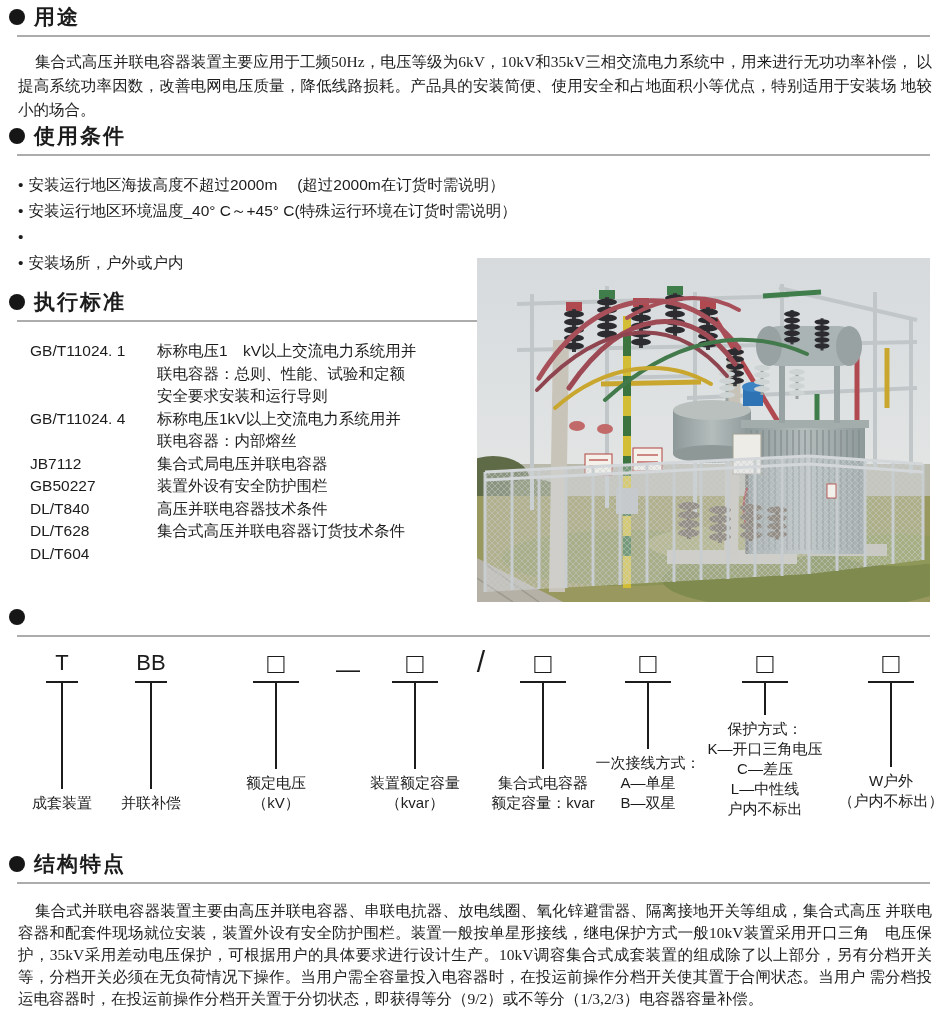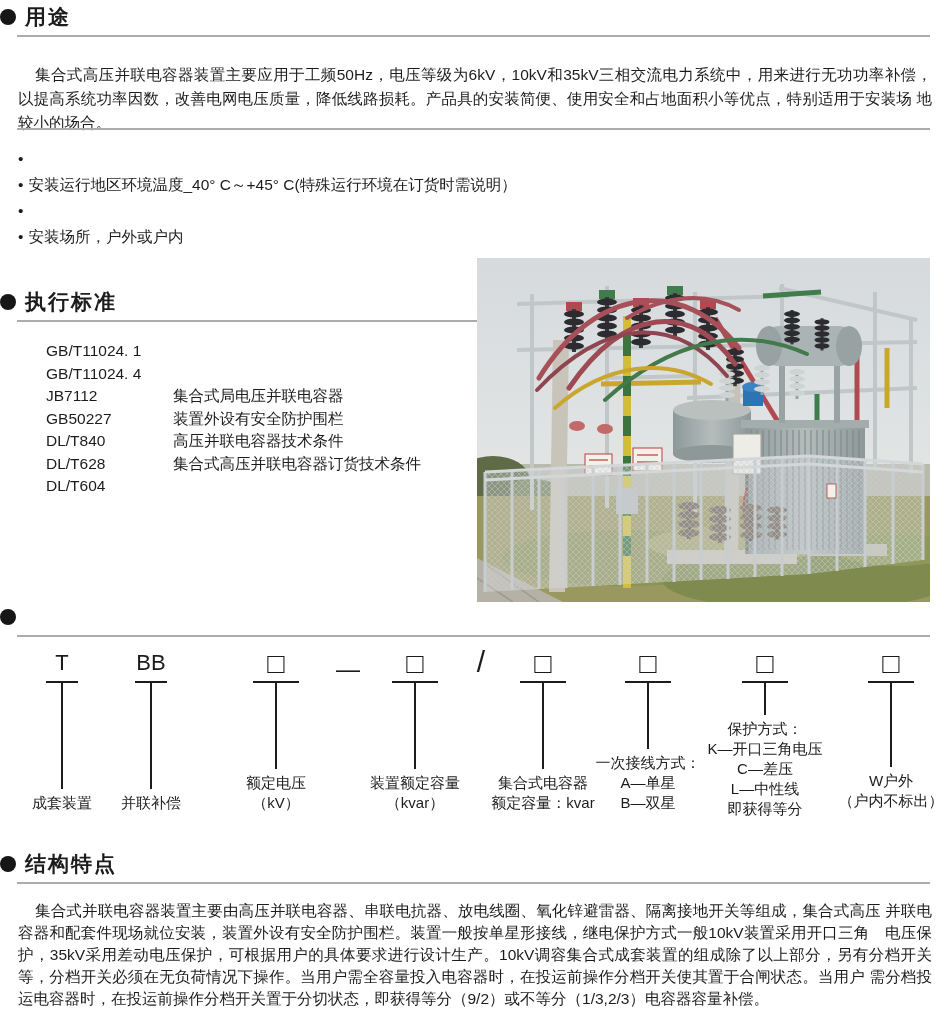--- a/index.html
+++ b/index.html
@@ -1,31 +1,31 @@
 <!DOCTYPE html>
 <html><head>
 <meta charset="utf-8">
 <style>
   html,body{margin:0;padding:0;background:#fff;}
   .page{position:relative;width:950px;height:1010px;background:#ffffff;overflow:hidden;
         color:#1c1c1c;font-family:"Liberation Sans","DejaVu Sans",sans-serif;}
   .sec{position:absolute;left:0;right:0;}
   #sec-purpose{top:4px;} #sec-conditions{top:123px;} #sec-standards{top:289px;}
   #sec-model{top:604px;} #sec-structure{top:851px;}
-  .sec-head{display:flex;align-items:center;gap:9px;height:26px;}
+  .sec-head{display:flex;align-items:center;gap:9px;padding-left:9px;height:26px;}
   .dot{width:16px;height:16px;border-radius:50%;background:#161616;flex:0 0 auto;}
   .sec-title{font-size:21px;font-weight:700;letter-spacing:2px;}
   .rule{height:2px;background:#acacac;margin:5px 20px 0 17px;}
-  .para{margin:26px 18px 0 18px;font-size:15.5px;line-height:24px;text-align:justify;text-indent:17px;}
+  .para{margin:13px 18px 0 18px;font-size:15.5px;line-height:24px;text-align:justify;text-indent:17px;font-family:Liberation Serif, serif;}
   #sec-structure .para{line-height:22px;margin-top:16px;}
   .cond{margin:16px 18px 0 18px;font-size:15.5px;}
   .cond-item{line-height:26px;display:flex;gap:5px;align-items:baseline;}
   .stds{margin:18px 18px 0 30px;font-size:15.5px;}
   .std-row{display:flex;line-height:22.5px;}
-  .std-code{width:127px;flex:0 0 auto;margin-left:16px;}
+  .std-code{width:127px;flex:0 0 auto;}
   .std-desc{white-space:pre-line;}
   .diagram{position:relative;height:218px;margin-top:8px;}
   .mcol{position:absolute;top:0;transform:translateX(-50%);display:flex;flex-direction:column;align-items:center;}
   .msym{height:36px;display:flex;align-items:center;font-size:22px;font-weight:500;}
   .msym.sq{font-size:29px;font-weight:400;}
   .mtick{width:46px;height:2px;background:#1c1c1c;}
   .mcol.narrow .mtick{width:32px;}
   .mline{width:2px;background:#1c1c1c;}
   .mlabel{margin-top:4px;font-size:15px;line-height:20px;text-align:center;white-space:pre-line;width:170px;}
   .msep{position:absolute;transform:translateX(-50%);font-size:24px;}
@@ -42,24 +42,29 @@
   <div class="sec" id="sec-purpose">
     <div class="sec-head">
       <span class="dot"></span>
       <span class="sec-title">用途</span>
     </div>
     <div class="rule"></div>
     <p class="para">集合式高压并联电容器装置主要应用于工频50Hz，电压等级为6kV，10kV和35kV三相交流电力系统中，用来进行无功功率补偿，  以提高系统功率因数，改善电网电压质量，降低线路损耗。产品具的安装简便、使用安全和占地面积小等优点，特别适用于安装场 地较小的场合。</p>
   </div>
 
   <div class="sec" id="sec-conditions">
+    <div class="sec-head">
+      <span class="dot"></span>
+      <span class="sec-title">使用条件</span>
+    </div>
     <div class="rule"></div>
     <div class="cond">
       <div class="cond-item">
         <span>•</span>
+        <span>安装运行地区海拔高度不超过2000m　 (超过2000m在订货时需说明）</span>
       </div>
       <div class="cond-item">
         <span>•</span>
         <span>安装运行地区环境温度_40° C～+45° C(特殊运行环境在订货时需说明）</span>
       </div>
       <div class="cond-item">
         <span>•</span>
       </div>
       <div class="cond-item">
         <span>•</span>
@@ -70,23 +75,28 @@
 
   <div class="sec" id="sec-standards">
     <div class="sec-head">
       <span class="dot"></span>
       <span class="sec-title">执行标准</span>
     </div>
     <div class="rule"></div>
     <div class="stds">
       <div class="std-row">
         <span class="std-code">GB/T11024. 1</span>
+        <span class="std-desc">标称电压1　kV以上交流电力系统用并
+联电容器：总则、性能、试验和定额
+安全要求安装和运行导则</span>
       </div>
       <div class="std-row">
         <span class="std-code">GB/T11024. 4</span>
+        <span class="std-desc">标称电压1kV以上交流电力系统用并
+联电容器：内部熔丝</span>
       </div>
       <div class="std-row">
         <span class="std-code">JB7112</span>
         <span class="std-desc">集合式局电压并联电容器</span>
       </div>
       <div class="std-row">
         <span class="std-code">GB50227</span>
         <span class="std-desc">装置外设有安全防护围栏</span>
       </div>
       <div class="std-row">
@@ -162,21 +172,21 @@
       </div>
 
       <div class="mcol" style="left:765px">
         <div class="msym sq">□</div>
         <div class="mtick"></div>
         <div class="mline" style="height:32px"></div>
         <div class="mlabel">保护方式：
 K—开口三角电压
 C—差压
 L—中性线
-即获得等分</div>
+户内不标出</div>
       </div>
 
       <div class="mcol" style="left:891px">
         <div class="msym sq">□</div>
         <div class="mtick"></div>
         <div class="mline" style="height:84px"></div>
         <div class="mlabel">W户外
 （户内不标出）</div>
       </div>
 

